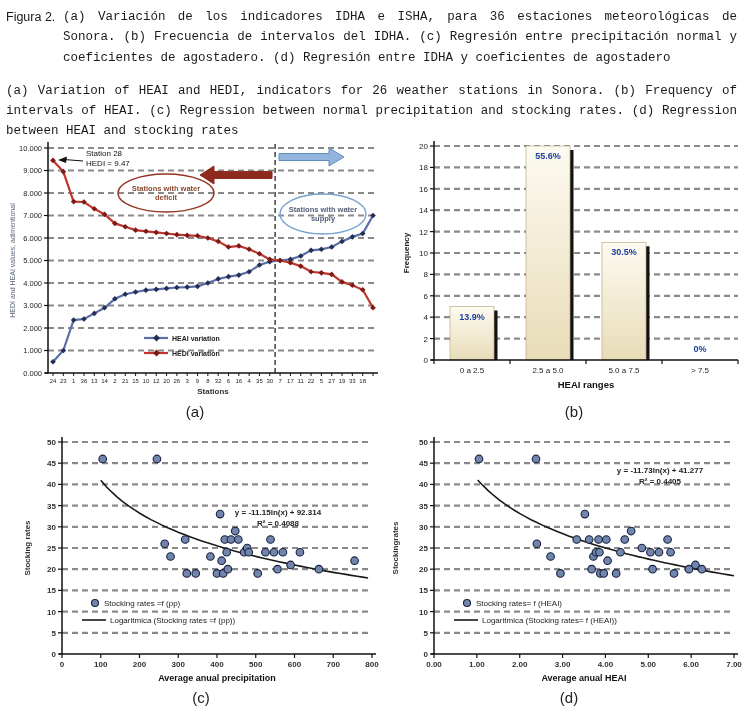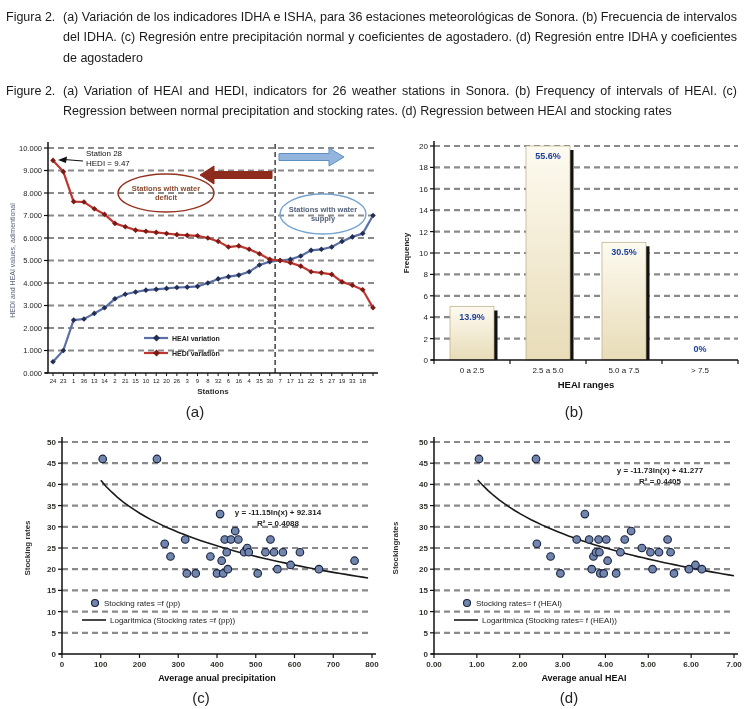--- a/index.html
+++ b/index.html
@@ -7,36 +7,35 @@
   body {
     width:751px; height:709px;
     font-family:"Liberation Sans", sans-serif;
     color:#1a1a1a;
     position:relative;
     overflow:hidden;
   }
   .caption-block { padding:7px 10px 0 6px; }
   .caption-row { display:flex; margin-bottom:13px; }
   .cap-label { width:57px; flex:0 0 57px; font-size:12.5px; line-height:1.62; }
-  .cap-text  { flex:1; font-size:12.5px; line-height:1.62; text-align:justify; padding-right:4px; }
+  .cap-text  { flex:1; font-size:12.5px; line-height:1.62; text-align:justify; padding-right:4px;font-family:Liberation Mono, monospace; }
   .figure-area { position:absolute; left:0; top:134px; width:751px; height:575px; }
   .chart { position:absolute; }
   .panel-label { text-align:center; font-size:15px; color:#222; margin-top:1px; }
   svg text { font-family:"Liberation Sans", sans-serif; }
 </style>
 </head>
 <body>
 
 <div class="caption-block">
   <div class="caption-row">
     <div class="cap-label">Figura 2.</div>
     <div class="cap-text">(a) Variación de los indicadores IDHA e ISHA, para 36 estaciones meteorológicas de Sonora. (b) Frecuencia de intervalos del IDHA. (c) Regresión entre precipitación normal y coeficientes de agostadero. (d) Regresión entre IDHA y coeficientes de agostadero</div>
   </div>
   <div class="caption-row">
-    <div class="cap-label">Figure 2.</div>
     <div class="cap-text">(a) Variation of HEAI and HEDI, indicators for 26 weather stations in Sonora. (b) Frequency of intervals of HEAI. (c) Regression between normal precipitation and stocking rates. (d) Regression between HEAI and stocking rates</div>
   </div>
 </div>
 
 <div class="figure-area">
   <div class="chart" style="left:6px; top:2px; width:378px;">
     <svg id="svg-a" width="378" height="262">
         <line x1="42" y1="214.5" x2="372" y2="214.5" stroke="#8a8a8a" stroke-width="2.2" stroke-dasharray="6 4"></line>
         <line x1="42" y1="192" x2="372" y2="192" stroke="#8a8a8a" stroke-width="2.2" stroke-dasharray="6 4"></line>
         <line x1="42" y1="169.5" x2="372" y2="169.5" stroke="#8a8a8a" stroke-width="2.2" stroke-dasharray="6 4"></line>

